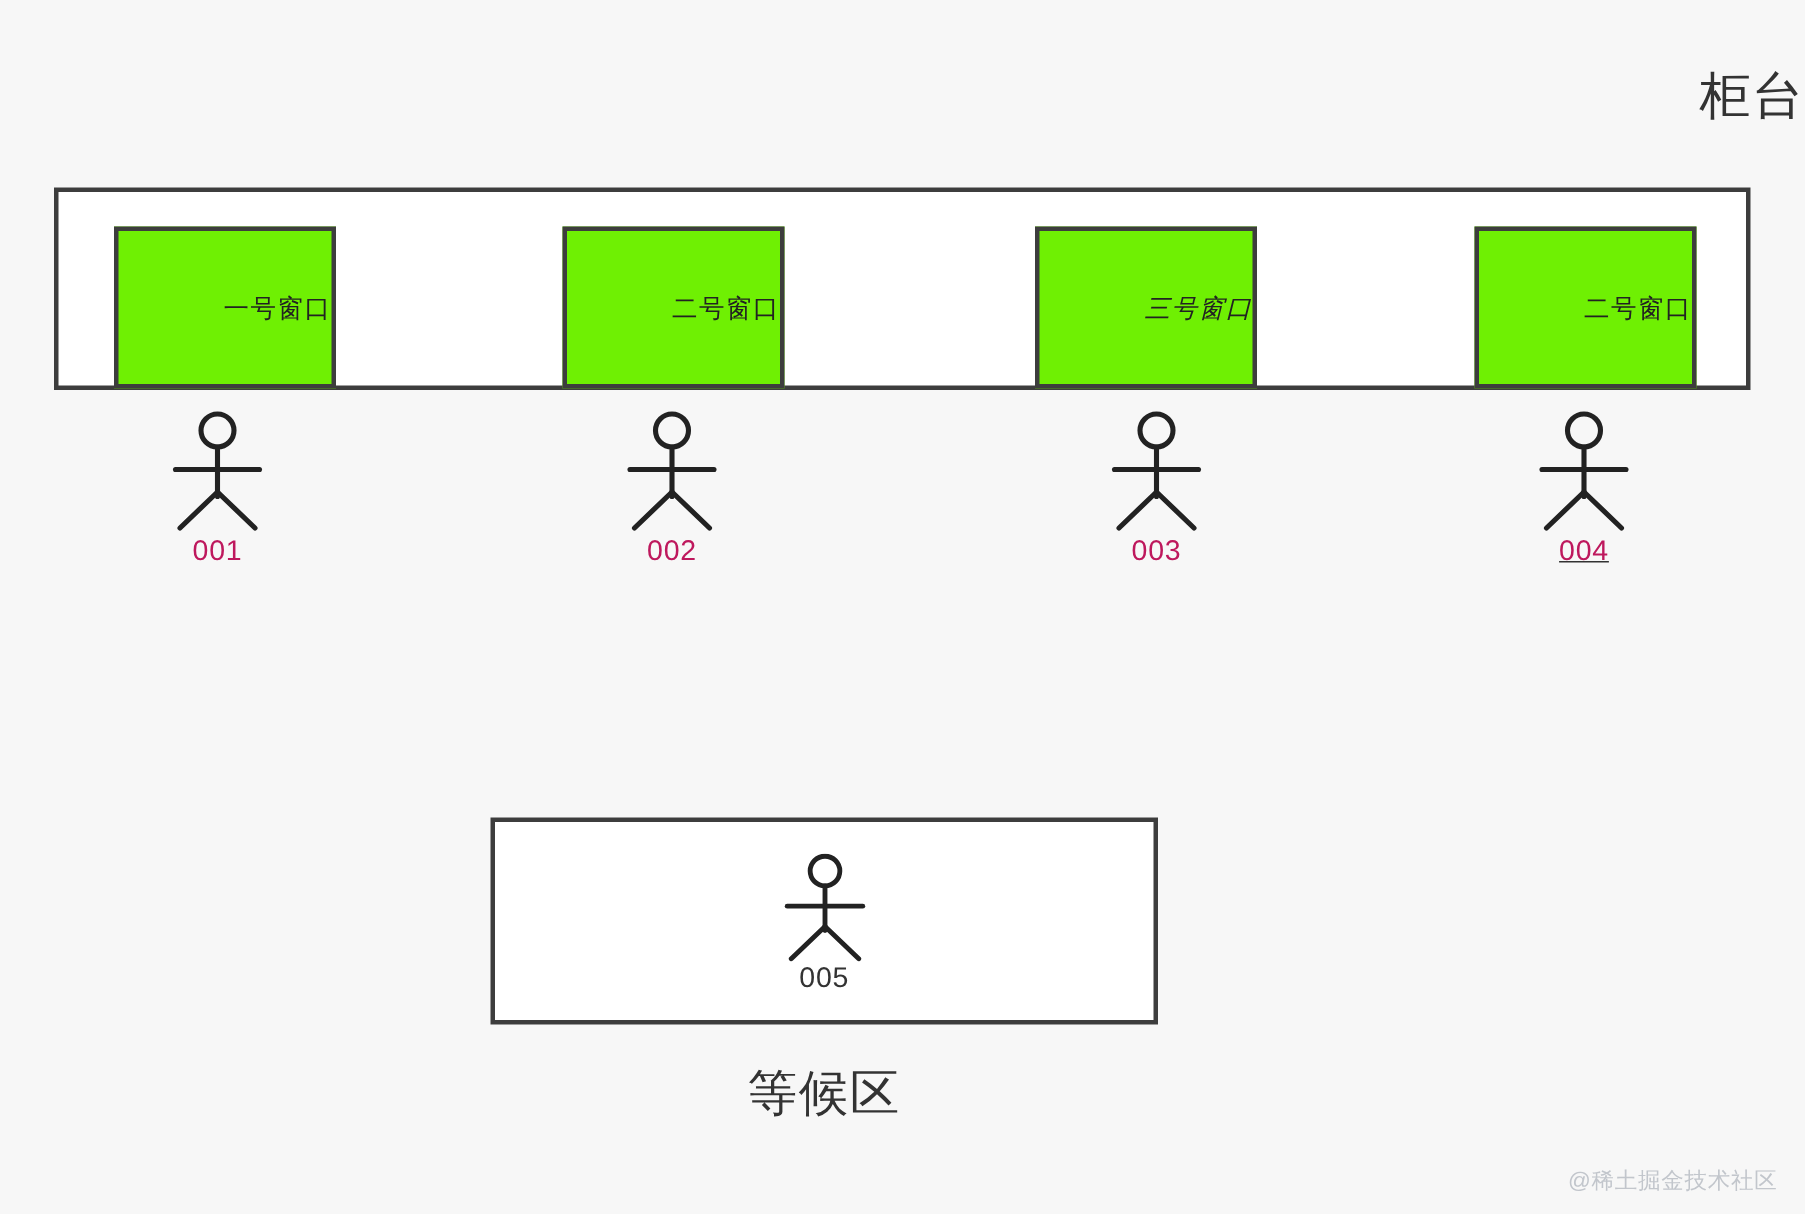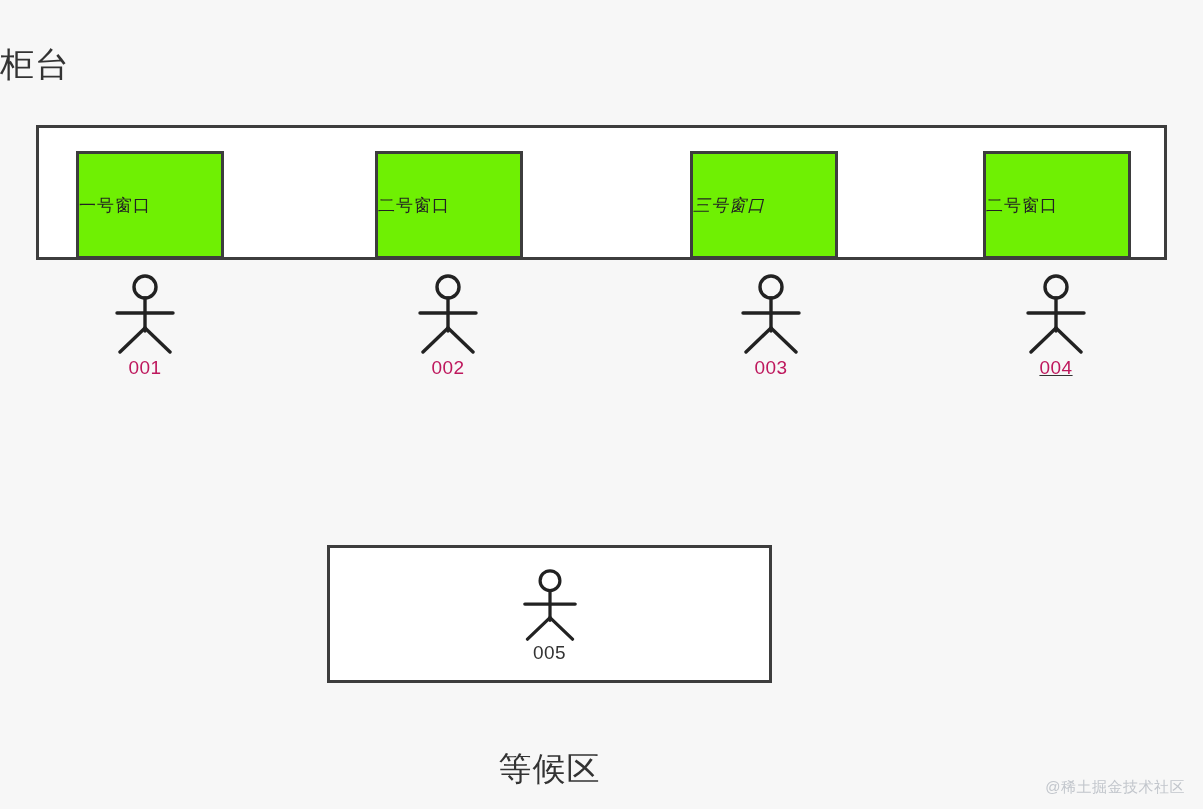--- a/index.html
+++ b/index.html
@@ -22,21 +22,21 @@
     width: 1203px;
     height: 809px;
   }
 
   
   .diagram-title {
     position: absolute;
     left: 0;
     top: 42px;
     width: 1203px;
-    text-align: left;
+    text-align: right;
     font-size: 34px;
     line-height: 44px;
     color: #333333;
     letter-spacing: 1px;
     white-space: nowrap;
   }
 
   
   .counter-bar {
     position: absolute;
@@ -52,21 +52,21 @@
   .service-window {
     position: absolute;
     top: 23px;
     width: 148px;
     height: 108px;
     background: #6ff003;
     border: 3px solid #3d3d3d;
     box-sizing: border-box;
     display: flex;
     align-items: center;
-    justify-content: flex-start;
+    justify-content: flex-end;
   }
   .service-window .win-label {
     font-size: 17px;
     color: #222222;
     letter-spacing: 1px;
     white-space: nowrap;
   }
   .sw-0 { left: 37px; }
   .sw-1 { left: 336px; }
   .sw-2 { left: 651px; font-style: italic; }
@@ -134,21 +134,20 @@
     position: absolute;
     left: 327px;
     top: 707px;
     width: 445px;
     text-align: center;
     font-size: 33px;
     line-height: 44px;
     color: #333333;
     letter-spacing: 1px;
     white-space: nowrap;
-    margin-top: 40px;
   }
 
   
   .watermark {
     position: absolute;
     right: 18px;
     bottom: 12px;
     font-size: 15px;
     color: #c2c6cc;
     letter-spacing: 0.5px;

